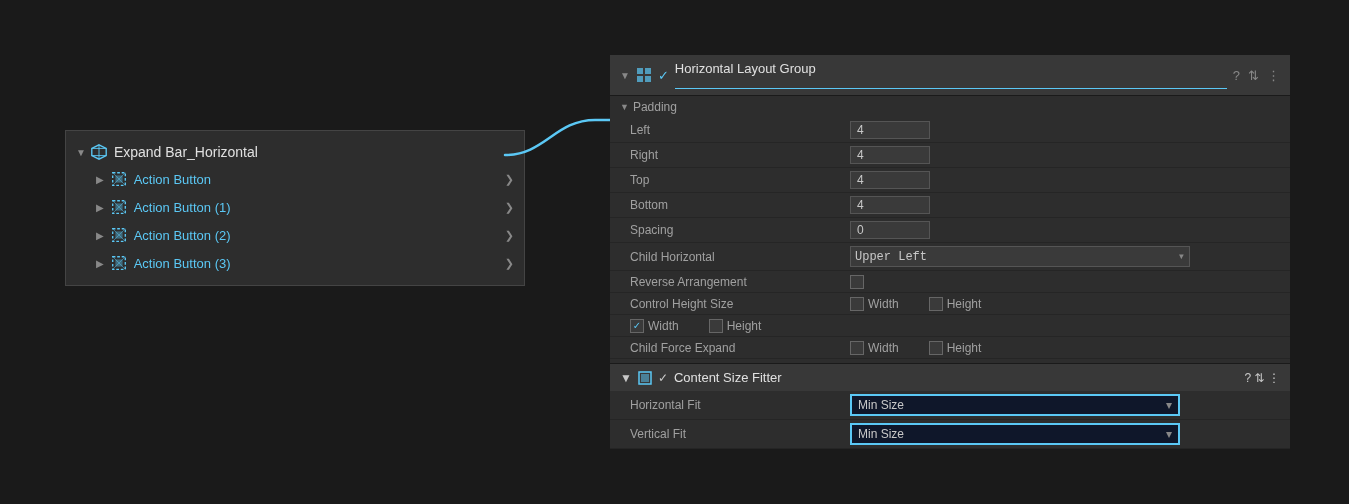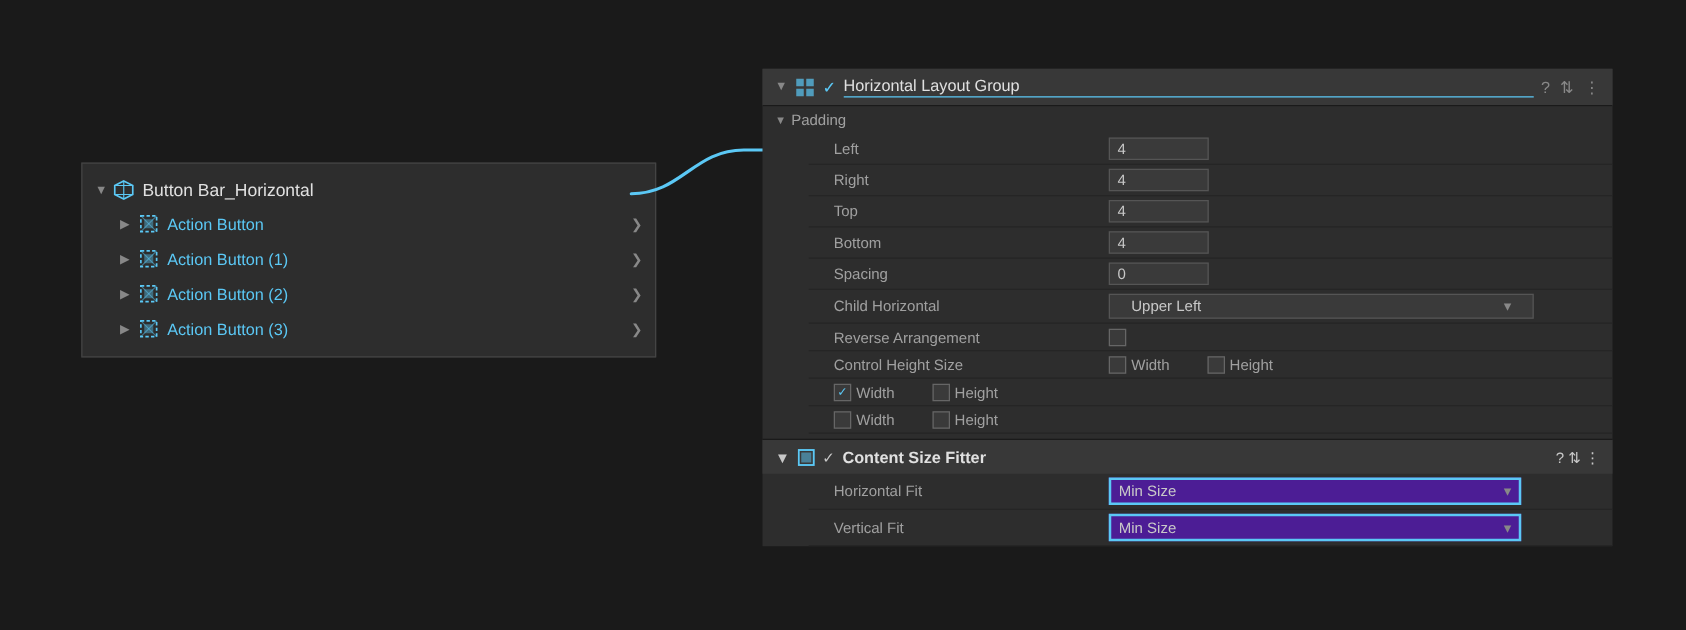--- a/index.html
+++ b/index.html
@@ -112,21 +112,21 @@
       color: #5bc8f5;
       font-size: 13px;
     }
 
     .section-header .title {
       color: #e0e0e0;
       font-size: 13px;
       font-weight: 500;
       flex: 1;
       border-bottom: 1px solid #5bc8f5;
-      padding-bottom: 1px;
+      padding-bottom: 12px;
     }
 
     .section-header .icons {
       display: flex;
       gap: 8px;
       color: #888;
       font-size: 13px;
     }
 
     
@@ -143,21 +143,20 @@
       font-size: 9px;
       color: #888;
     }
 
     .prop-row {
       display: flex;
       align-items: center;
       padding: 3px 10px 3px 20px;
       border-bottom: 1px solid #252525;
       min-height: 22px;
-      margin-left: 37px;
     }
 
     .prop-label {
       width: 220px;
       color: #a0a0a0;
       font-size: 12px;
     }
 
     .prop-input {
       background: #3a3a3a;
@@ -167,23 +166,24 @@
       font-size: 12px;
       width: 80px;
       outline: none;
     }
 
     .prop-dropdown {
       display: flex;
       align-items: center;
       background: #3a3a3a;
       border: 1px solid #555;
-      padding: 2px 17px;
+      padding: 2px 4px;
       width: 340px;
       justify-content: space-between;
+      font-family: Liberation Mono, monospace;
     }
 
     .prop-dropdown .dd-arrow {
       color: #888;
     }
 
     .checkbox {
       width: 14px;
       height: 14px;
       background: #3a3a3a;
@@ -222,28 +222,28 @@
       display: flex;
       align-items: center;
       padding: 6px 10px;
       background: #383838;
       gap: 6px;
     }
 
     .csf-title {
       color: #e0e0e0;
       font-size: 13px;
-      font-weight: 700;
+      font-weight: 400;
       flex: 1;
     }
 
     .min-size-dropdown {
       display: flex;
       align-items: center;
-      background: #4c1d95;
+      background: #0f172a;
       border: 2px solid #5bc8f5;
       padding: 2px 6px;
       width: 330px;
       justify-content: space-between;
       color: #c8c8c8;
     }
 
     .min-size-dropdown .dd-arrow {
       color: #888;
     }
@@ -255,21 +255,21 @@
 
   <div class="hierarchy-item root">
     <span class="arrow">▼</span>
 
     <svg class="cube-svg" viewBox="0 0 20 20" style="margin-right:6px;">
       <polygon points="10,2 18,6 18,14 10,18 2,14 2,6" fill="none" stroke="#5bc8f5" stroke-width="1.5"></polygon>
       <line x1="10" y1="2" x2="10" y2="18" stroke="#5bc8f5" stroke-width="1"></line>
       <line x1="2" y1="6" x2="18" y2="6" stroke="#5bc8f5" stroke-width="1"></line>
       <line x1="2" y1="14" x2="18" y2="14" stroke="#5bc8f5" stroke-width="1"></line>
     </svg>
-    <span>Button Bar_Horizontal</span>
+    <span>Expand Bar_Horizontal</span>
   </div>
 
   <div class="child-item">
     <div class="left">
       <span class="child-arrow">▶</span>
       <svg class="cube-svg" viewBox="0 0 20 20" style="margin-right:6px;">
         <rect x="3" y="3" width="14" height="14" fill="none" stroke="#5bc8f5" stroke-width="1.5" stroke-dasharray="3,2"></rect>
         <rect x="6" y="6" width="8" height="8" fill="#5bc8f5" opacity="0.4"></rect>
         <line x1="3" y1="3" x2="17" y2="17" stroke="#5bc8f5" stroke-width="1" opacity="0.5"></line>
         <line x1="17" y1="3" x2="3" y2="17" stroke="#5bc8f5" stroke-width="1" opacity="0.5"></line>
@@ -411,20 +411,21 @@
         <span>Width</span>
       </div>
       <div class="col-item">
         <div class="checkbox"></div>
         <span>Height</span>
       </div>
     </div>
   </div>
 
   <div class="prop-row">
+    <span class="prop-label">Child Force Expand</span>
     <div class="col-pair">
       <div class="col-item">
         <div class="checkbox"></div>
         <span>Width</span>
       </div>
       <div class="col-item">
         <div class="checkbox"></div>
         <span>Height</span>
       </div>
     </div>

